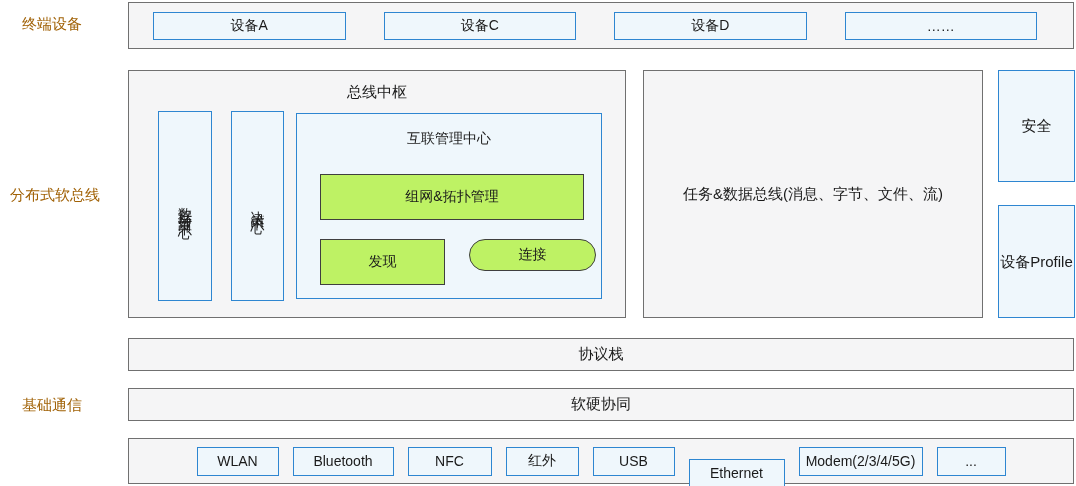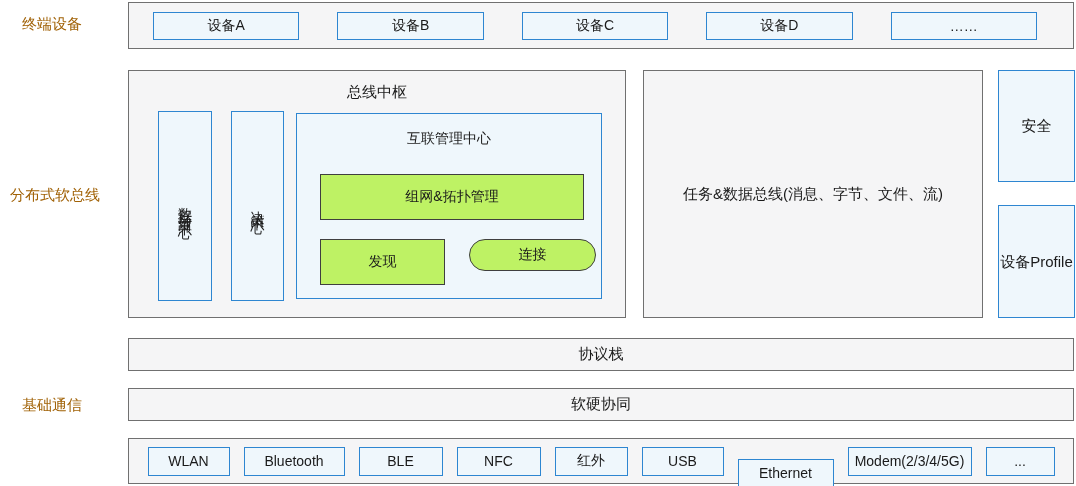--- a/index.html
+++ b/index.html
@@ -72,21 +72,20 @@
 <body>
 
 <div class="stage">
 
   <div class="abs side-label" style="left:22px; top:15px;">终端设备</div>
   <div class="abs side-label" style="left:10px; top:186px;">分布式软总线</div>
   <div class="abs side-label" style="left:22px; top:396px;">基础通信</div>
 
   <div class="abs gray-panel terminal-row" style="left:128px; top:2px; width:946px; height:47px;">
     <div class="blue-box">设备A</div>
-    <div class="blue-box">设备B</div>
     <div class="blue-box">设备C</div>
     <div class="blue-box">设备D</div>
     <div class="blue-box">……</div>
   </div>
 
   <div class="abs gray-panel" style="left:128px; top:70px; width:498px; height:248px;">
     <div class="panel-title">总线中枢</div>
 
     <div class="abs blue-box" style="left:29px; top:40px; width:54px; height:190px;">
       <span class="vertical-text">数据与计算中心</span>
@@ -116,21 +115,20 @@
   <div class="abs blue-box center-stack" style="left:998px; top:205px; width:77px; height:113px; font-size:15px; line-height:22px;">
     <div>设备</div>
     <div>Profile</div>
   </div>
 
   <div class="abs gray-panel bar" style="left:128px; top:388px; width:946px; height:33px;">软硬协同</div>
 
   <div class="abs gray-panel conn-row" style="left:128px; top:438px; width:946px; height:46px;">
     <div class="blue-box" style="width:80px;">WLAN</div>
     <div class="blue-box" style="width:99px;">Bluetooth</div>
-    <div class="blue-box" style="width:82px;">BLE</div>
     <div class="blue-box" style="width:82px;">NFC</div>
     <div class="blue-box" style="width:71px;">红外</div>
     <div class="blue-box" style="width:80px;">USB</div>
     <div class="blue-box" style="width:94px;margin-top:24px;">Ethernet</div>
     <div class="blue-box" style="width:122px;">Modem(2/3/4/5G)</div>
     <div class="blue-box" style="width:67px;">...</div>
   </div>
 
 </div>
 

